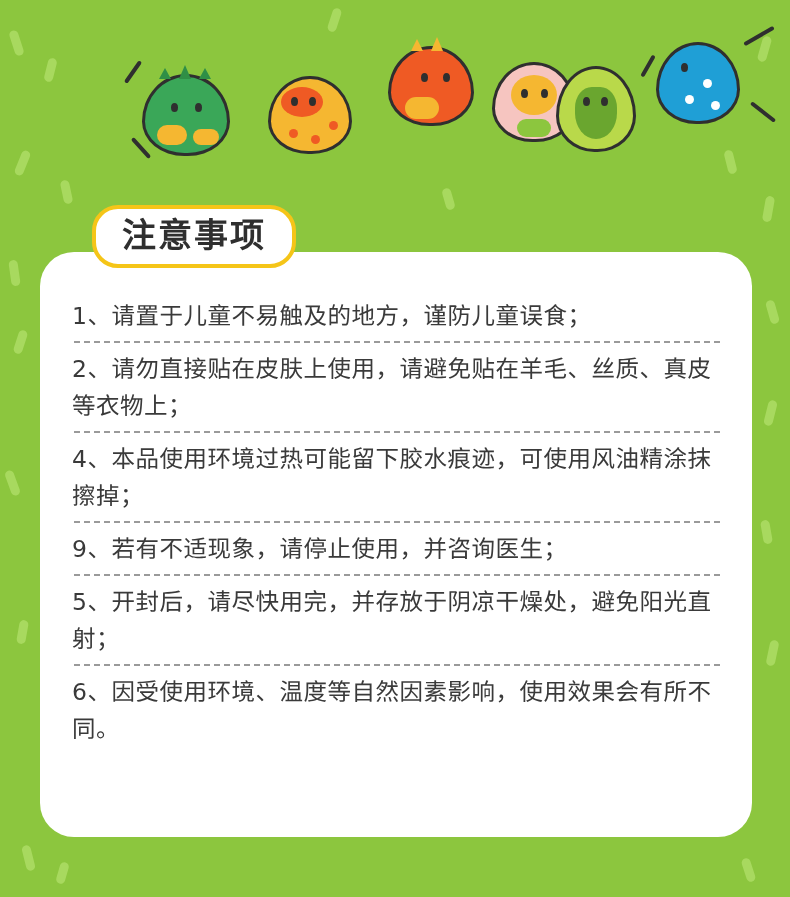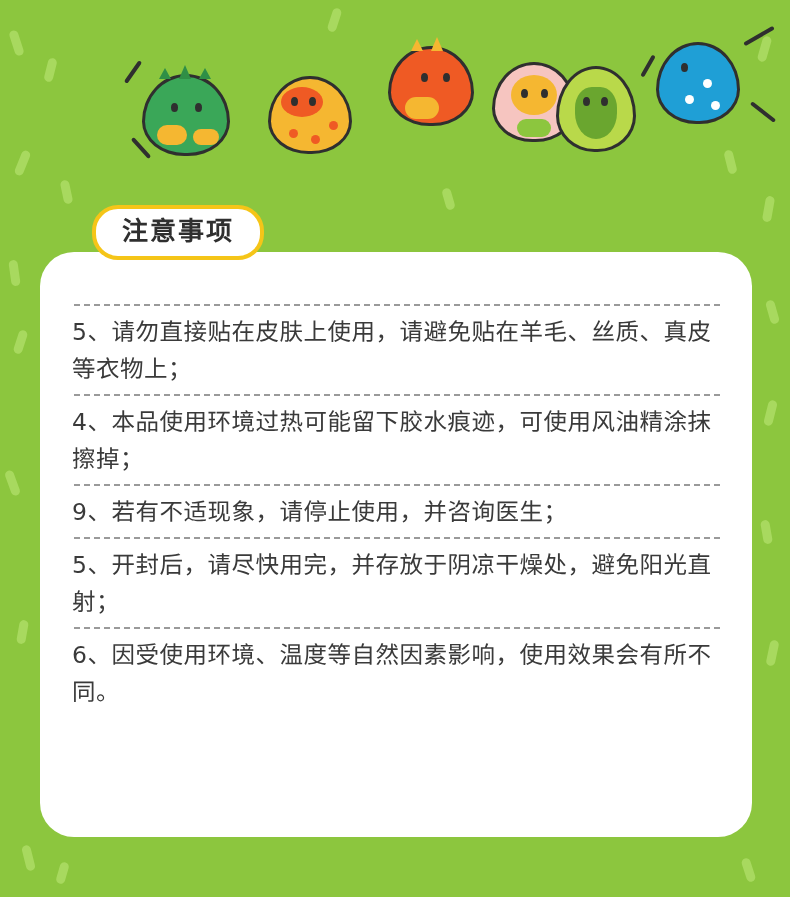--- a/index.html
+++ b/index.html
@@ -71,21 +71,21 @@
     position: absolute;
     left: 92px;
     top: 205px;
     background: #fff;
     border: 4px solid #f5c518;
     border-radius: 26px;
     padding: 9px 26px 12px 26px;
     z-index: 5;
   }
   .title-tag .title-text {
-    font-size: 26px;
+    font-size: 34px;
     font-weight: bold;
     color: #2f2f2f;
     letter-spacing: 2px;
     line-height: 1;
     white-space: nowrap;
   }
 
   
   .card {
     position: absolute;
@@ -200,22 +200,23 @@
   <div class="dash" style="left:742px; top:16px;  width:34px; height:4px; transform:rotate(-30deg);"></div>
   <div class="dash" style="left:748px; top:92px;  width:30px; height:4px; transform:rotate(38deg);"></div>
 </div>
 
 <div class="title-tag">
   <div class="title-text">注意事项</div>
 </div>
 
 <div class="card">
   <ul class="notes">
-    <hr class="divider">
-    <li class="note-item">5、请勿直接贴在皮肤上使用，请避免贴在羊毛、丝质、真皮等衣物上；</li>
+    <li class="note-item">1、请置于儿童不易触及的地方，谨防儿童误食；</li>
+    <hr class="divider">
+    <li class="note-item">2、请勿直接贴在皮肤上使用，请避免贴在羊毛、丝质、真皮等衣物上；</li>
     <hr class="divider">
     <li class="note-item">4、本品使用环境过热可能留下胶水痕迹，可使用风油精涂抹擦掉；</li>
     <hr class="divider">
     <li class="note-item">9、若有不适现象，请停止使用，并咨询医生；</li>
     <hr class="divider">
     <li class="note-item">5、开封后，请尽快用完，并存放于阴凉干燥处，避免阳光直射；</li>
     <hr class="divider">
     <li class="note-item">6、因受使用环境、温度等自然因素影响，使用效果会有所不同。</li>
   </ul>
 </div>

